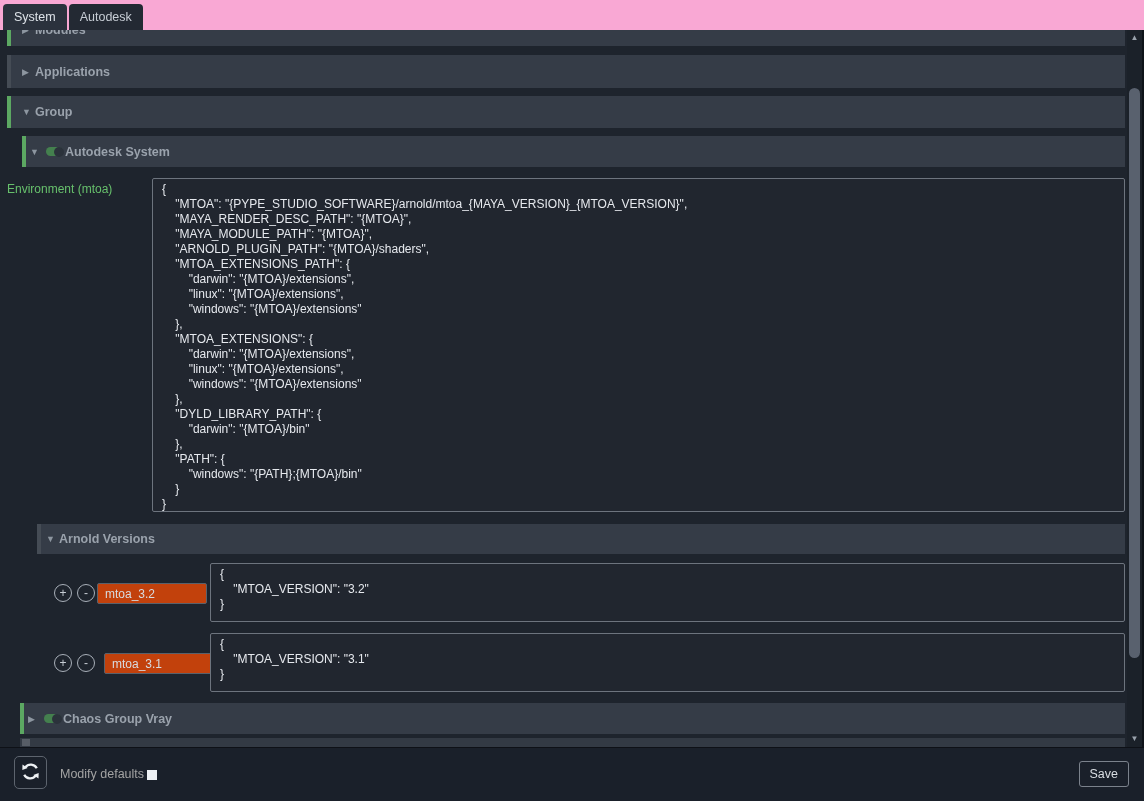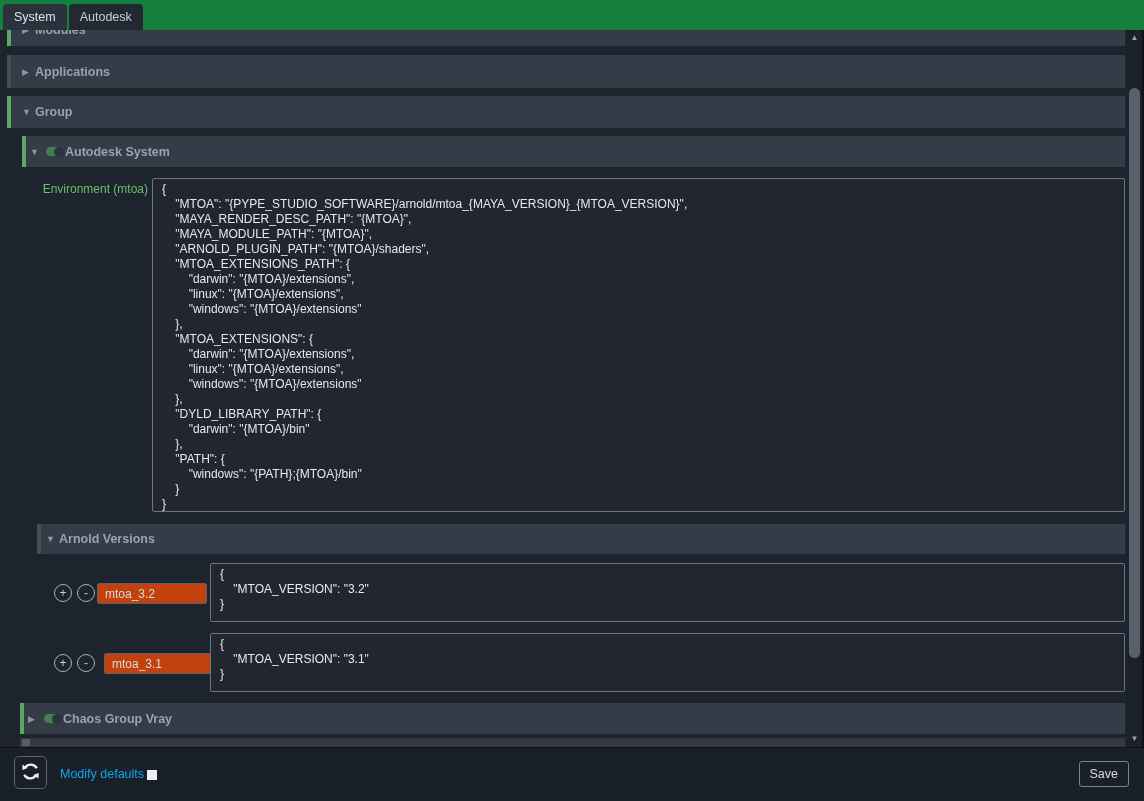--- a/index.html
+++ b/index.html
@@ -1,20 +1,20 @@
 <!DOCTYPE html>
 <html><head>
 <meta charset="utf-8">
 <style>
   html,body{margin:0;padding:0;}
   body{width:1144px;height:801px;background:#0f1319;font-family:"Liberation Sans",sans-serif;overflow:hidden;}
   .app{position:relative;width:1144px;height:801px;}
 
   
-  .tabbar{position:absolute;top:0;left:0;width:100%;height:30px;background:#15803d;display:flex;align-items:flex-end;padding-left:3px;box-sizing:border-box;}
+  .tabbar{position:absolute;top:0;left:0;width:100%;height:30px;background:#f9a8d4;display:flex;align-items:flex-end;padding-left:3px;box-sizing:border-box;}
   .tab{height:26px;line-height:26px;padding:0 11px;font-size:12.5px;color:#c7cdd5;background:#232933;border-radius:4px 4px 0 0;margin-right:2px;cursor:default;}
   .tab.active{background:#2b323d;color:#dde2e8;}
 
   
   .viewport{position:absolute;top:30px;left:0;width:1127px;height:717px;background:#1e242d;overflow:hidden;}
 
   .panel-header{position:absolute;background:#353c47;display:flex;align-items:center;}
   .leftbar{position:absolute;left:0;top:0;bottom:0;width:4px;}
   .bar-green{background:#5ca862;}
   .bar-gray{background:#454c55;}
@@ -27,21 +27,21 @@
   #hdr-arnold{left:22px;top:106px;width:1103px;height:31px;}
   #hdr-arnold .chev{margin-left:8px;}
   #hdr-versions{left:37px;top:494px;width:1088px;height:30px;}
   #hdr-versions .chev{margin-left:9px;}
   #hdr-vray{left:20px;top:673px;width:1105px;height:31px;}
   #hdr-vray .chev{margin-left:8px;}
 
   .toggle{position:relative;width:17px;height:9px;border-radius:5px;background:#44804e;margin-left:5px;flex:none;}
   .toggle .knob{position:absolute;right:-1px;top:-0.5px;width:10px;height:10px;border-radius:50%;background:#2b323b;}
 
-  #env-label{position:absolute;left:7px;top:152px;width:141px;text-align:right;color:#67c06c;font-size:12px;}
+  #env-label{position:absolute;left:7px;top:152px;width:141px;text-align:left;color:#67c06c;font-size:12px;}
 
   .code{position:absolute;background:#21262f;border:1px solid #6d747e;border-radius:2px;color:#e6e9ee;
         font-size:12px;line-height:15px;font-family:"Liberation Sans",sans-serif;white-space:pre;
         margin:0;padding:3px 9px;box-sizing:border-box;overflow:hidden;}
   #env-editor{left:152px;top:148px;width:973px;height:334px;}
   #ver1-editor{left:210px;top:533px;width:915px;height:59px;}
   #ver2-editor{left:210px;top:603px;width:915px;height:59px;}
 
   .circle-btn{position:absolute;width:18px;height:18px;border:1px solid #a9b0b9;border-radius:50%;
               color:#c6ccd3;font-size:12px;line-height:15px;text-align:center;box-sizing:border-box;
@@ -60,21 +60,21 @@
   
   .vscroll{position:absolute;left:1127px;top:30px;width:15px;height:717px;background:#1b2129;}
   .vs-arrow{position:absolute;left:0;width:15px;height:14px;color:#9aa2ac;font-size:8px;text-align:center;line-height:14px;}
   #vs-up{top:1px;} #vs-down{bottom:1px;}
   .vs-thumb{position:absolute;left:2px;width:11px;top:58px;height:570px;background:#59616e;border-radius:6px;}
 
   
   .footer{position:absolute;top:747px;left:0;width:1144px;height:54px;background:#1a202a;border-top:1px solid #0e1117;box-sizing:border-box;}
   #refresh-btn{position:absolute;left:14px;top:8px;width:33px;height:33px;border:1px solid #5d646e;border-radius:5px;
                background:transparent;padding:0;display:flex;align-items:center;justify-content:center;}
-  #modify-label{position:absolute;left:60px;top:0;height:53px;line-height:53px;color:#0ea5e9;font-size:12.5px;}
+  #modify-label{position:absolute;left:60px;top:0;height:53px;line-height:53px;color:#a3a3a3;font-size:12.5px;}
   #modify-checkbox{position:absolute;left:147px;top:22px;width:10px;height:10px;background:#eef1f4;}
   #save-btn{position:absolute;right:15px;top:13px;height:26px;padding:0 10px;border:1px solid #7b828c;border-radius:3px;
             background:transparent;color:#d9dde2;font-size:12.5px;font-family:inherit;}
 </style>
 </head>
 <body>
 
 <div class="app">
 
   <div class="tabbar">

